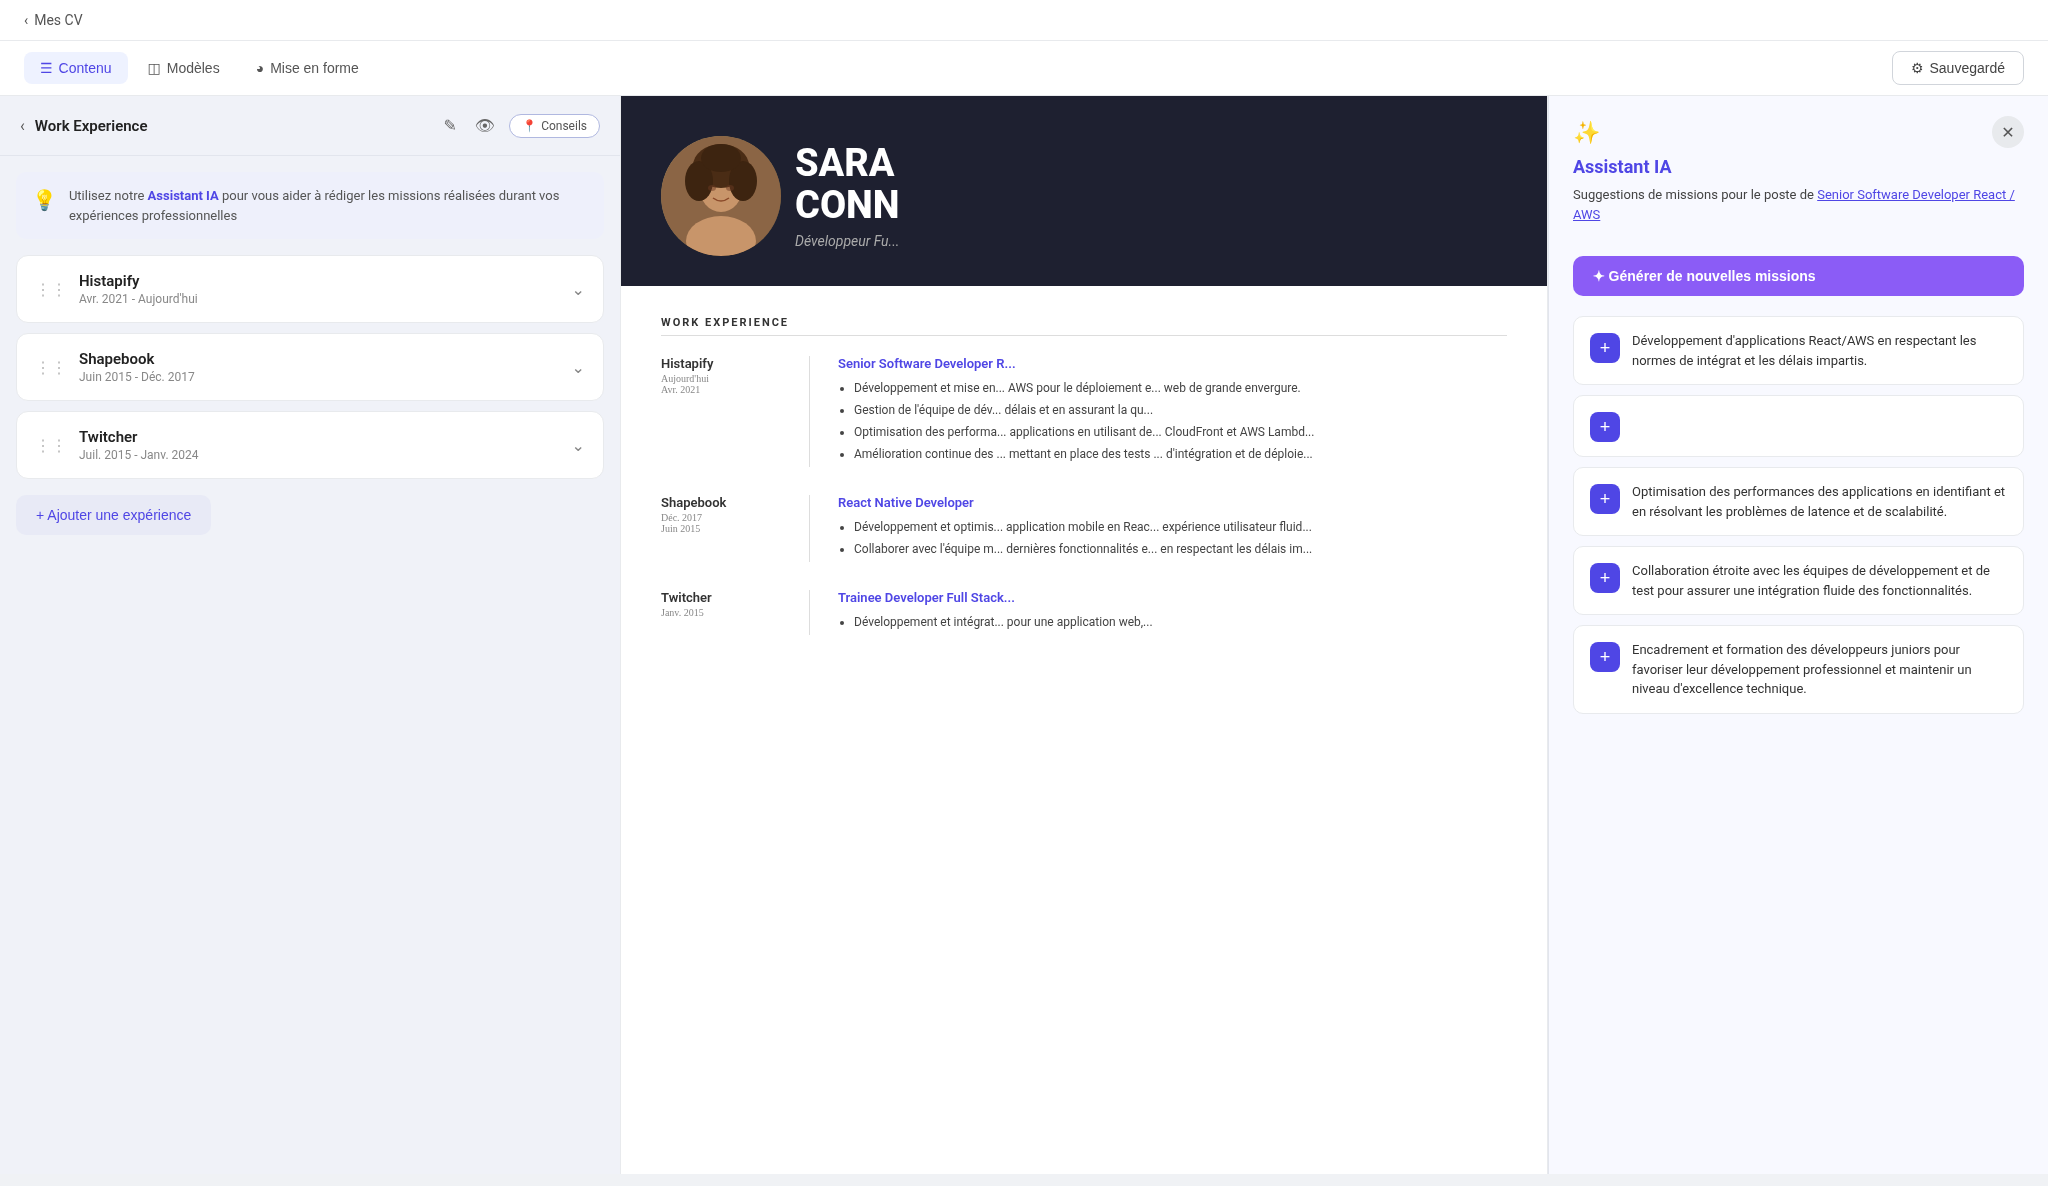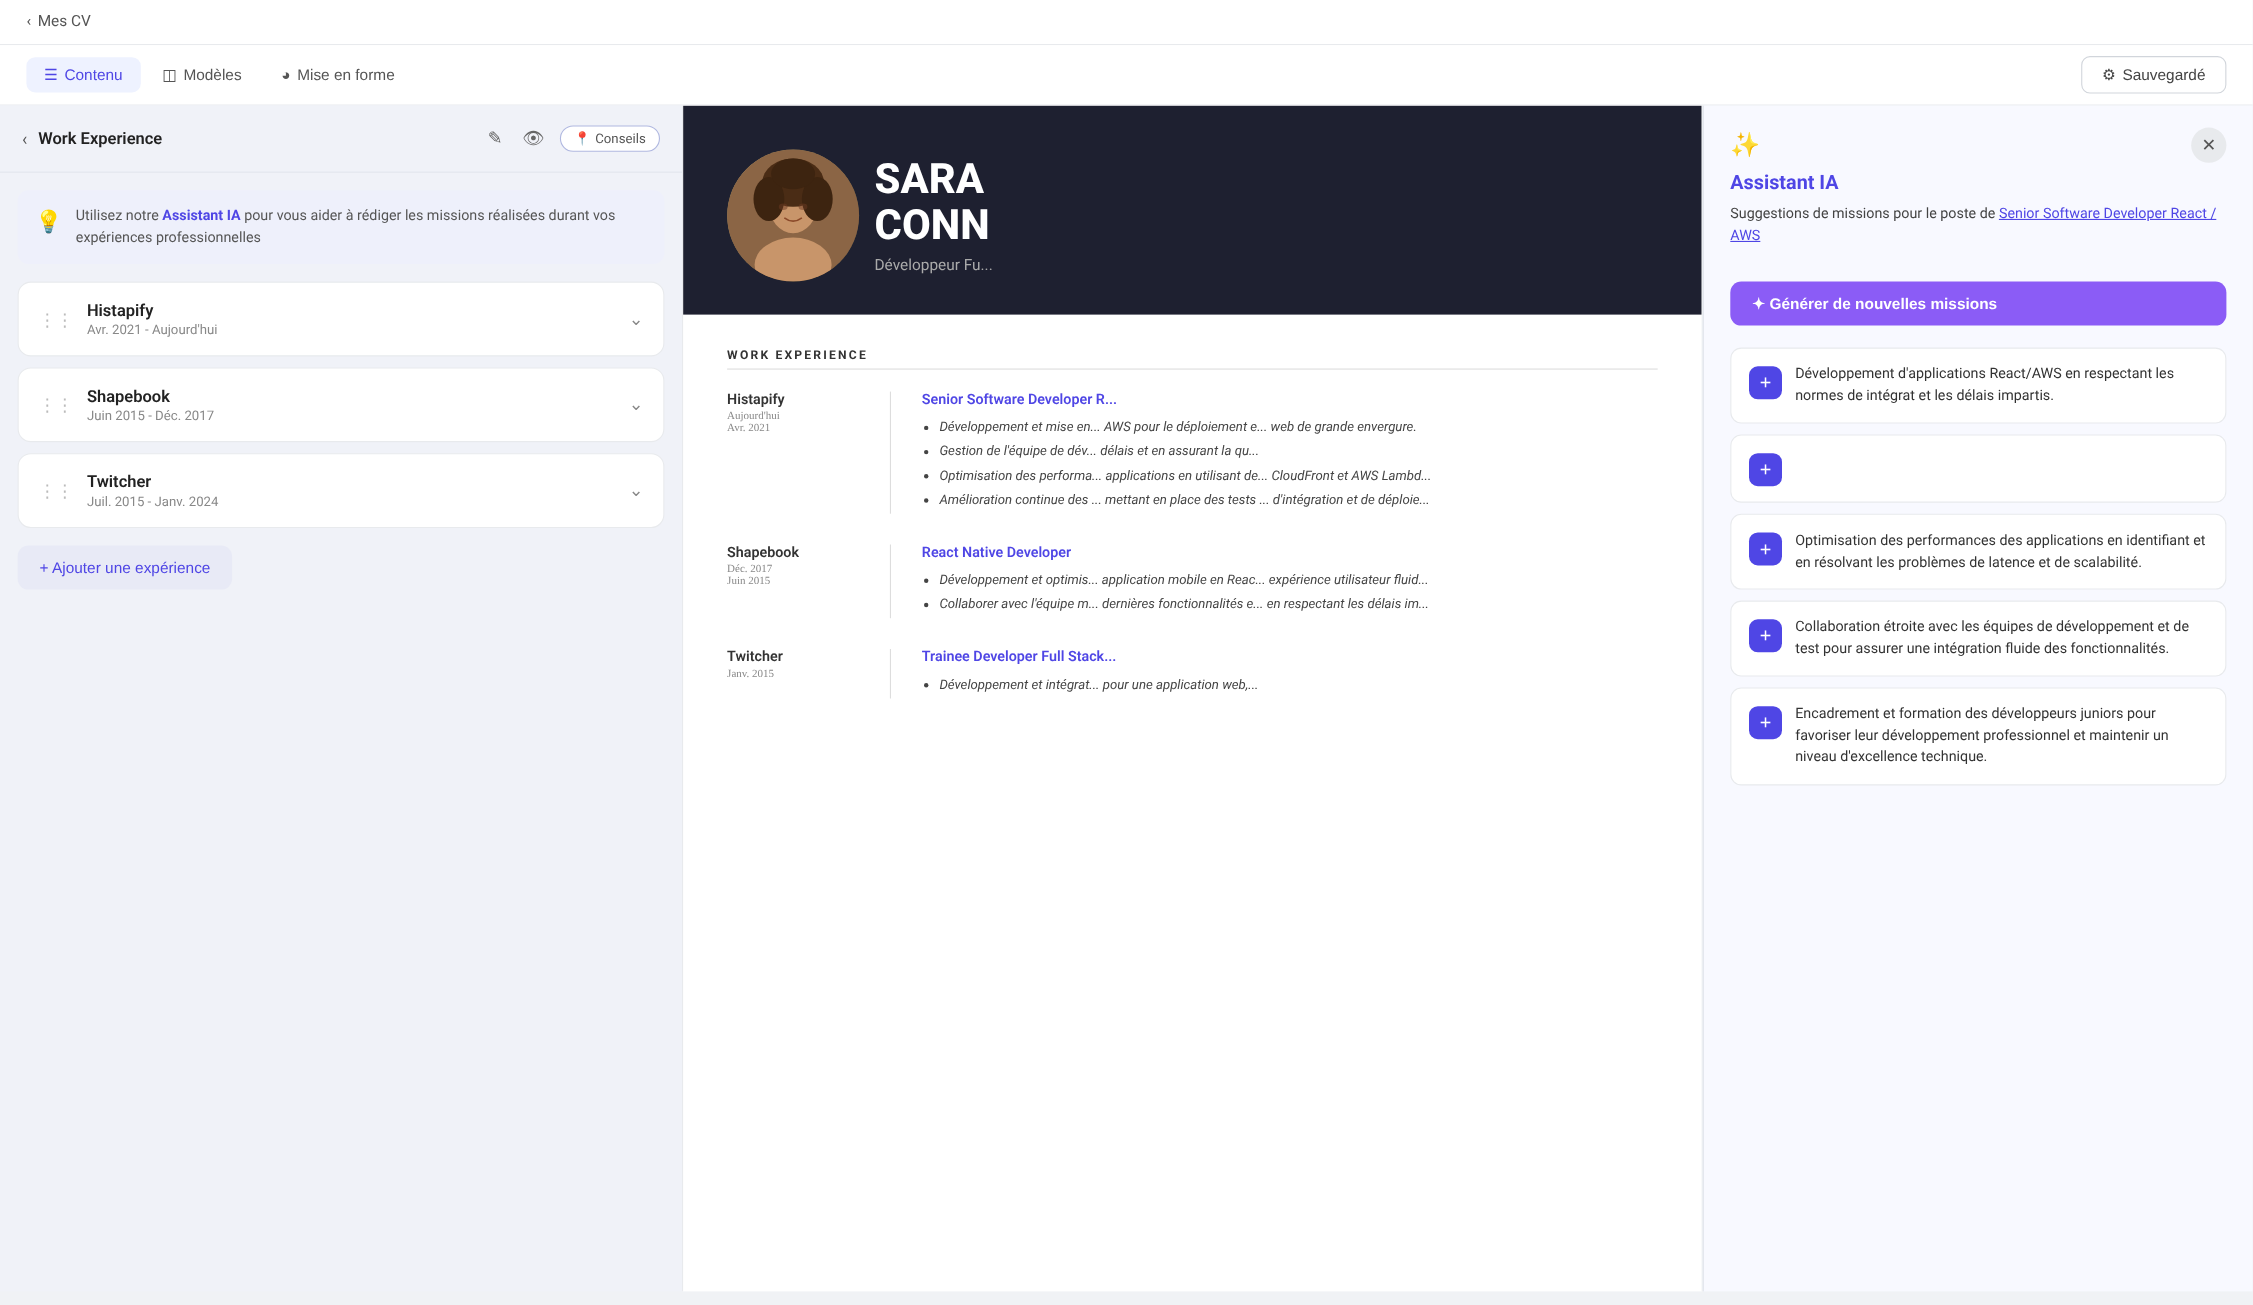--- a/index.html
+++ b/index.html
@@ -90,37 +90,37 @@
       width: 120px; height: 120px; border-radius: 50%;
       background: #8b7355; overflow: hidden; flex-shrink: 0;
       display: flex; align-items: center; justify-content: center;
     }
     .cv-avatar-img {
       width: 120px; height: 120px; border-radius: 50%;
       background: linear-gradient(135deg, #a0855a 0%, #7a5c3a 50%, #5a3f2a 100%);
       position: relative; overflow: hidden;
     }
     .cv-name { font-size: 38px; font-weight: 800; color: #fff; line-height: 1.1; }
-    .cv-subtitle { font-size: 14px; color: #aaa; margin-top: 6px; }
+    .cv-subtitle { font-size: 14px; color: #aaa; margin-top: 6px; font-style: italic; }
 
     .cv-body { padding: 30px 40px; }
     .cv-section-title {
       font-size: 11px; font-weight: 700; letter-spacing: 2px;
       color: #333; text-transform: uppercase; margin-bottom: 20px;
       padding-bottom: 6px; border-bottom: 1px solid #ddd;
     }
 
     .cv-exp-item { display: flex; gap: 24px; margin-bottom: 28px; }
     .cv-exp-dates { width: 120px; flex-shrink: 0; }
     .cv-exp-company { font-size: 13px; font-weight: 600; color: #333; }
     .cv-exp-period { font-size: 10px; color: #888; margin-top: 2px; font-family: Liberation Serif, serif; }
     .cv-exp-divider { width: 1px; background: #ddd; margin: 0 4px; }
     .cv-exp-content { flex: 1; }
     .cv-exp-role { font-size: 13px; font-weight: 600; color: #4f46e5; margin-bottom: 8px; }
-    .cv-exp-bullets { list-style: disc; padding-left: 16px; font-style: italic; }
+    .cv-exp-bullets { list-style: disc; padding-left: 16px; }
     .cv-exp-bullets li { font-size: 12px; color: #444; margin-bottom: 4px; line-height: 1.5; }
 
     
     .ai-panel {
       width: 500px; flex-shrink: 0;
       background: #f8f9ff; border-left: 1px solid #e2e5ed;
       overflow-y: auto; position: relative;
     }
     .ai-panel-header {
       display: flex; align-items: center; justify-content: space-between;

